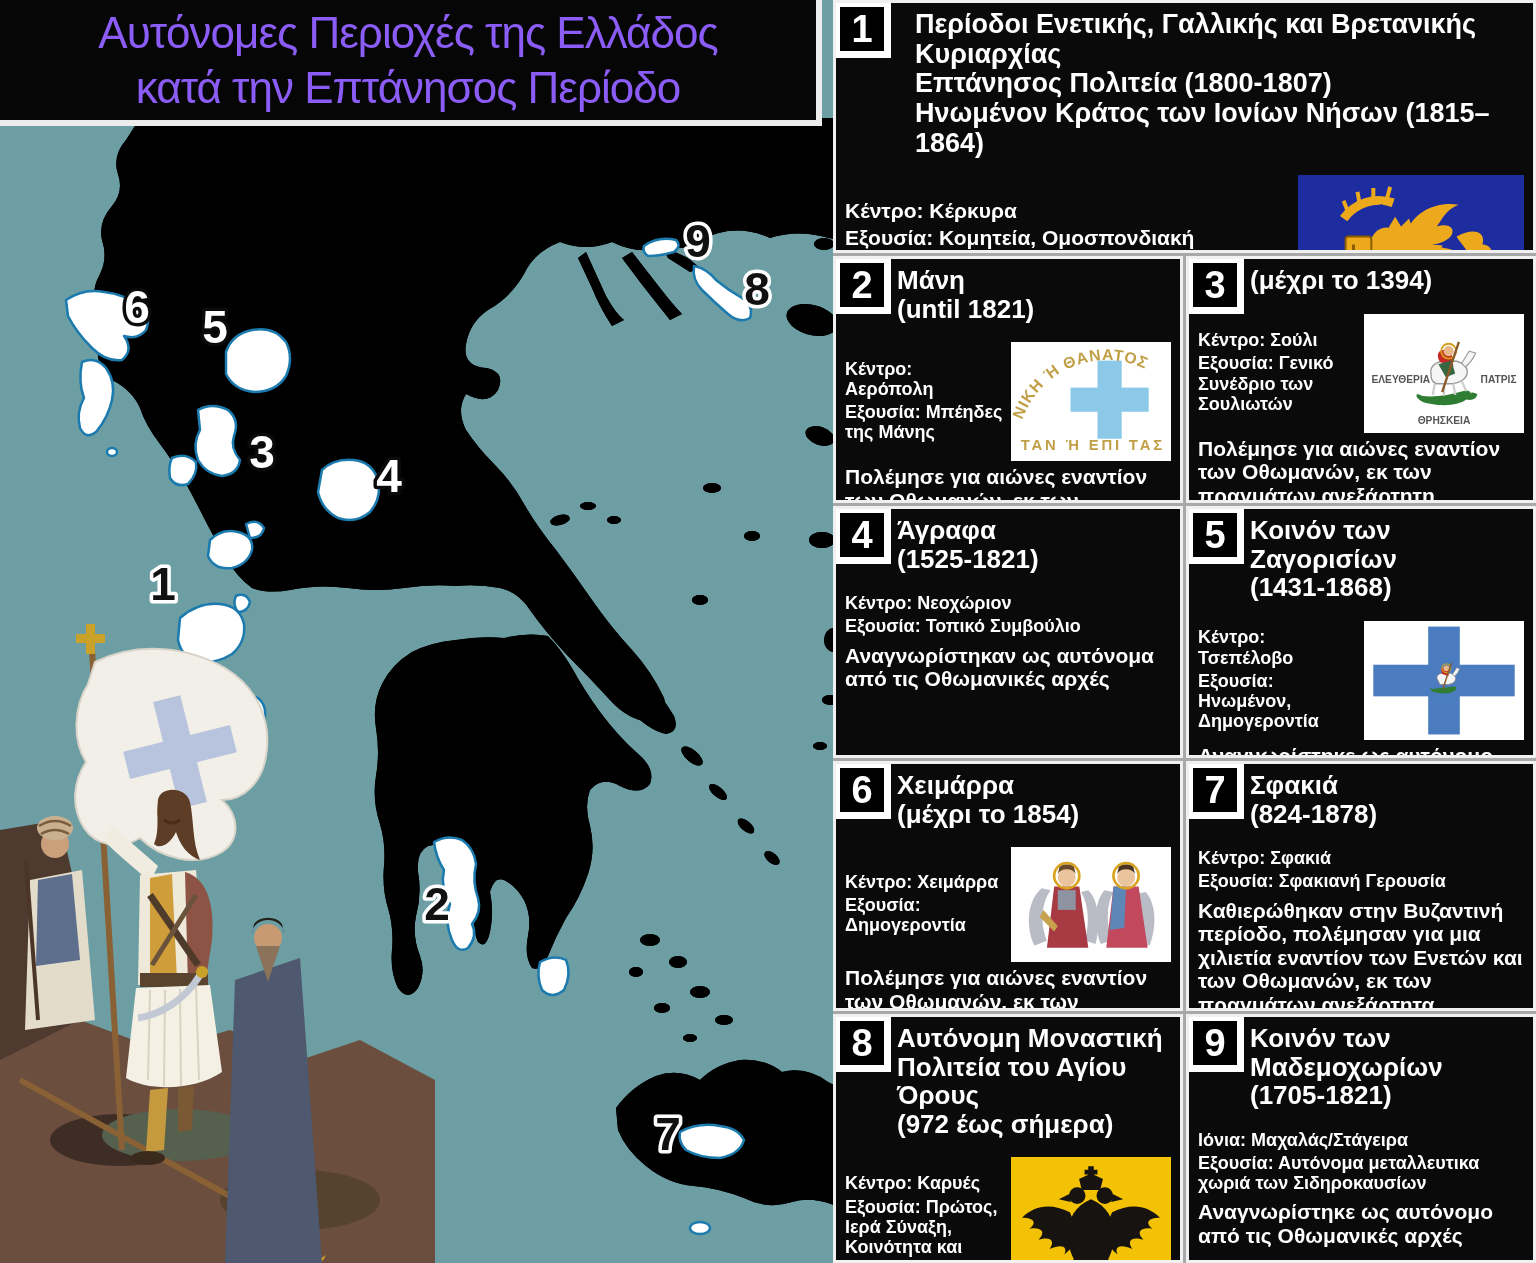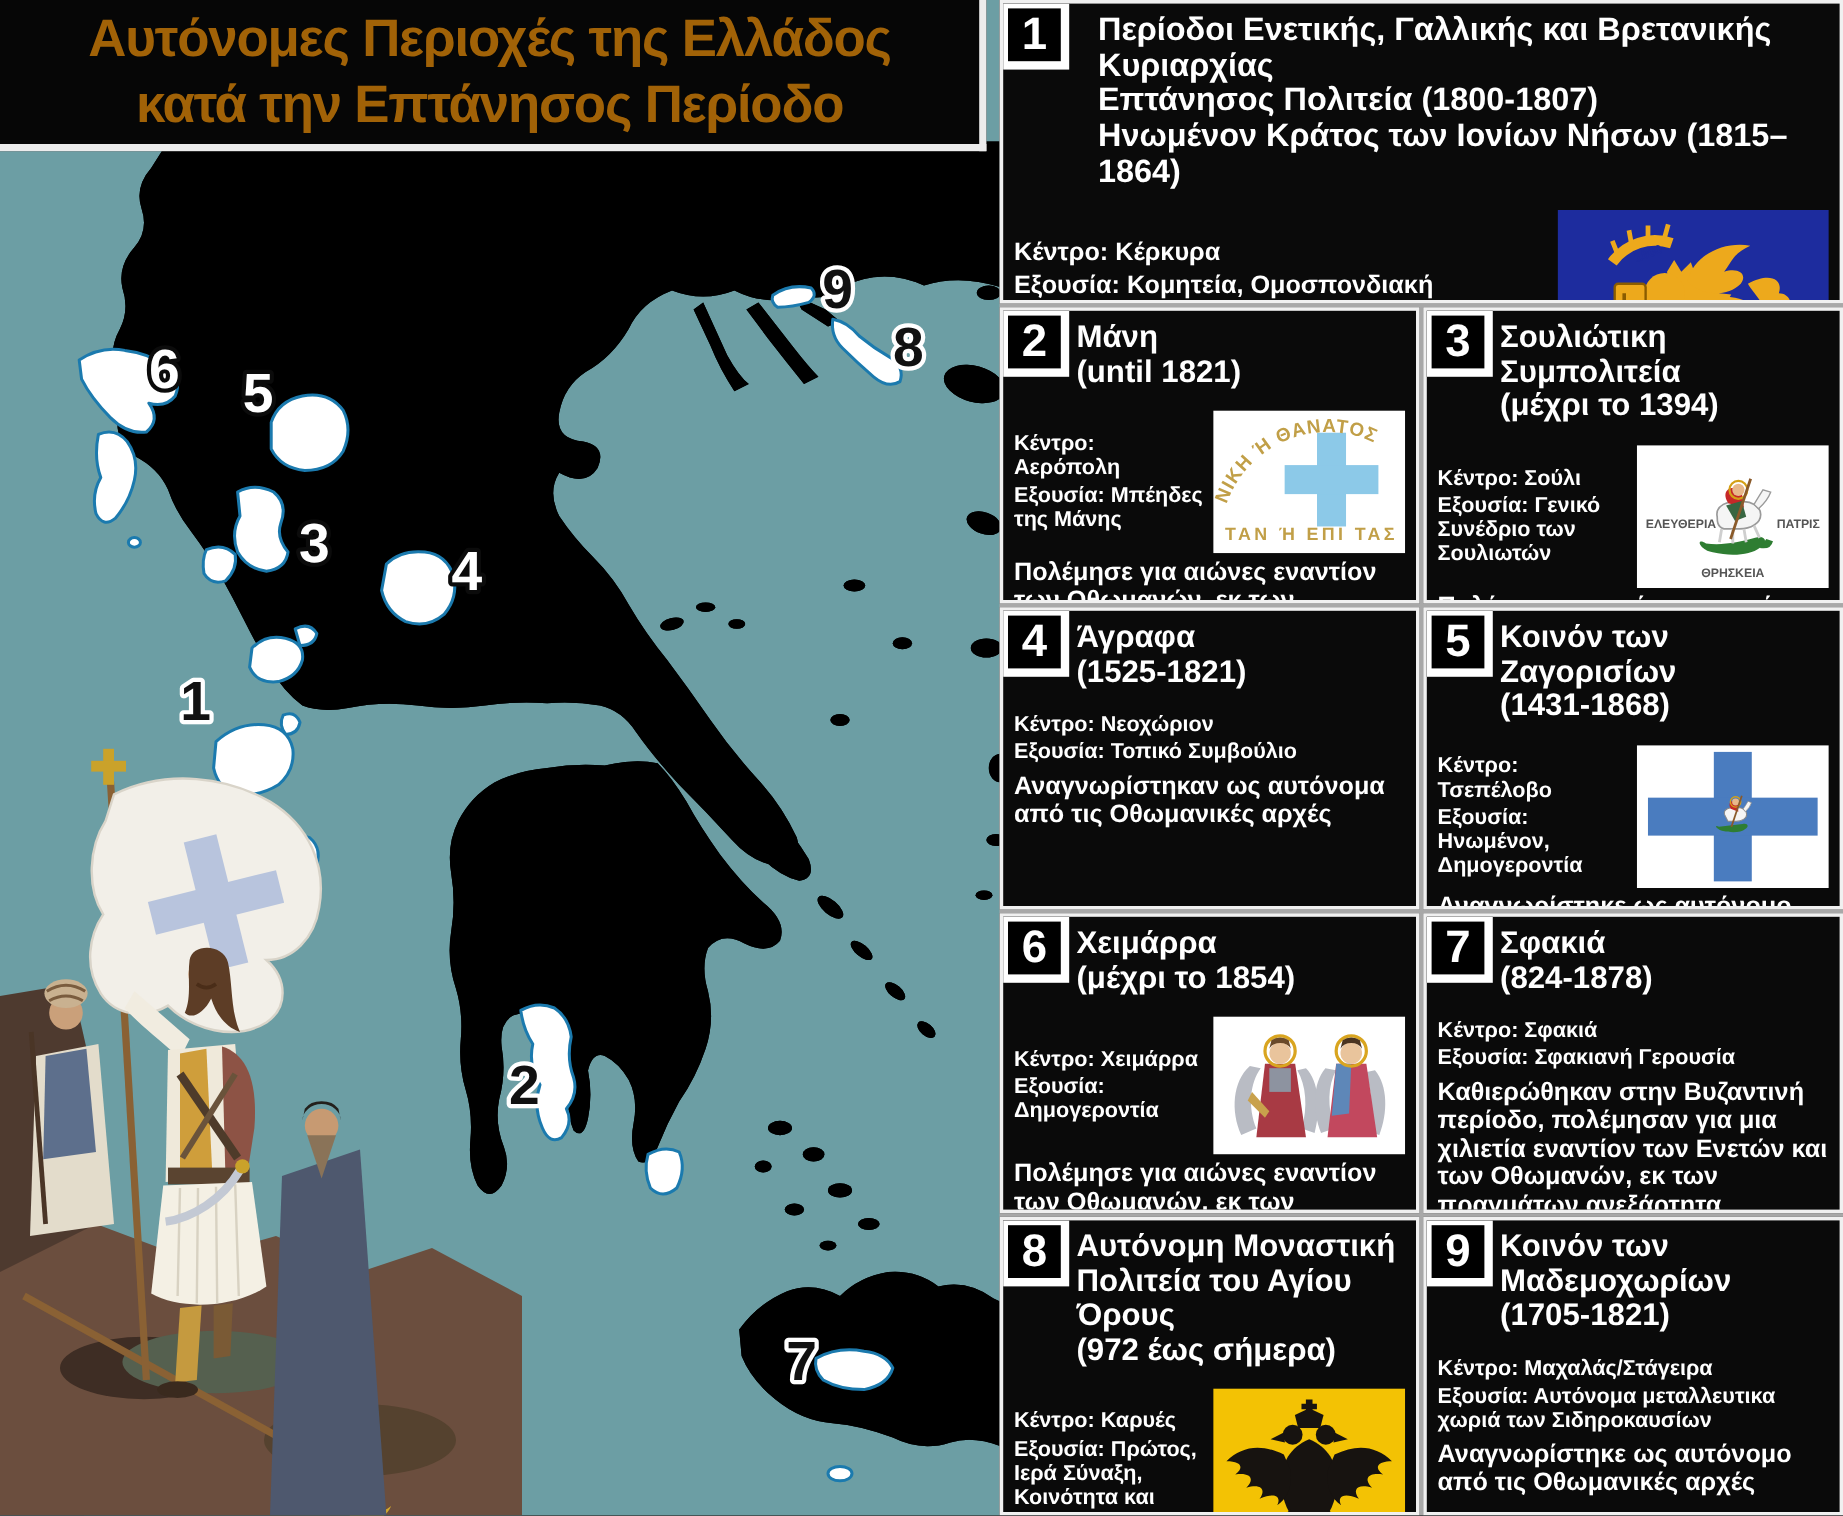--- a/index.html
+++ b/index.html
@@ -16,21 +16,21 @@
   .wreg path,.wreg ellipse{fill:#ffffff;stroke:var(--coast);stroke-width:2.5;stroke-linejoin:round;}
   .map-label{font-family:"Liberation Sans","DejaVu Sans",sans-serif;font-size:46px;font-weight:bold;
     paint-order:stroke;stroke-width:7px;stroke-linejoin:round;text-anchor:middle;}
   .lbl-light{fill:#ffffff;stroke:#0b0b0b;}
   .lbl-dark{fill:#111111;stroke:#ffffff;}
 
   
   .title-box{position:absolute;left:0;top:0;width:822px;height:126px;background:#060606;
     border-right:6px solid #ececec;border-bottom:6px solid #ececec;
     display:flex;flex-direction:column;justify-content:center;align-items:center;z-index:5;}
-  .title-box .tl{color:#a16207;font-size:44px;font-weight:bold;line-height:1.25;letter-spacing:-1px;white-space:nowrap;}
+  .title-box .tl{color:#8b5cf6;font-size:44px;font-weight:normal;line-height:1.25;letter-spacing:-1px;white-space:nowrap;}
 
   
   .panel{position:absolute;left:833px;top:0;width:703px;height:1263px;background:var(--gap);
     display:grid;grid-template-columns:1fr 1fr;grid-template-rows:253px 247px 252px 250px auto;gap:3px;}
   .box{position:relative;background:var(--boxbg);border:3px solid var(--boxborder);color:#fff;
     padding:5px 9px 4px 9px;overflow:hidden;}
   .box.wide{grid-column:1/3;}
   .badge{position:absolute;top:-3px;left:-3px;width:58px;height:58px;background:#000;
     border:7px solid #fff;display:flex;align-items:center;justify-content:center;z-index:2;}
   .badge-num{color:#fff;font-size:38px;font-weight:bold;line-height:1;}
@@ -297,21 +297,20 @@
 </figure>
     </div>
     <p class="note">Πολέμησε για αιώνες εναντίον των Οθωμανών, εκ των πραγμάτων ανεξάρτητη</p>
   </section>
 
   <section class="box">
     <div class="badge">
       <span class="badge-num">3</span>
     </div>
     <header class="box-title">
-          <div class="tline">Σουλιώτικη Συμπολιτεία</div>
           <div class="tline">(μέχρι το 1394)</div>
         </header>
     <div class="box-body">
       <div class="body-left">
         <p class="field center-field">Κέντρο: Σούλι</p>
         <p class="field authority-field">Εξουσία: Γενικό Συνέδριο των Σουλιωτών</p>
       </div>
       <figure class="flag-slot">
   <svg viewBox="0 0 172 128">
     <rect width="172" height="128" fill="#ffffff"></rect>
@@ -490,21 +489,21 @@
     <div class="badge">
       <span class="badge-num">9</span>
     </div>
     <header class="box-title">
           <div class="tline">Κοινόν των</div>
           <div class="tline">Μαδεμοχωρίων</div>
           <div class="tline">(1705-1821)</div>
         </header>
     <div class="box-body">
       <div class="body-left">
-        <p class="field center-field">Κέντρο: Μαχαλάς/Στάγειρα</p>
+        <p class="field center-field">Ιόνια: Μαχαλάς/Στάγειρα</p>
         <p class="field authority-field">Εξουσία: Αυτόνομα μεταλλευτικα χωριά των Σιδηροκαυσίων</p>
       </div>
 
     </div>
     <p class="note">Αναγνωρίστηκε ως αυτόνομο από τις Οθωμανικές αρχές</p>
   </section>
 </div>
 </div>
 
 </body></html>

